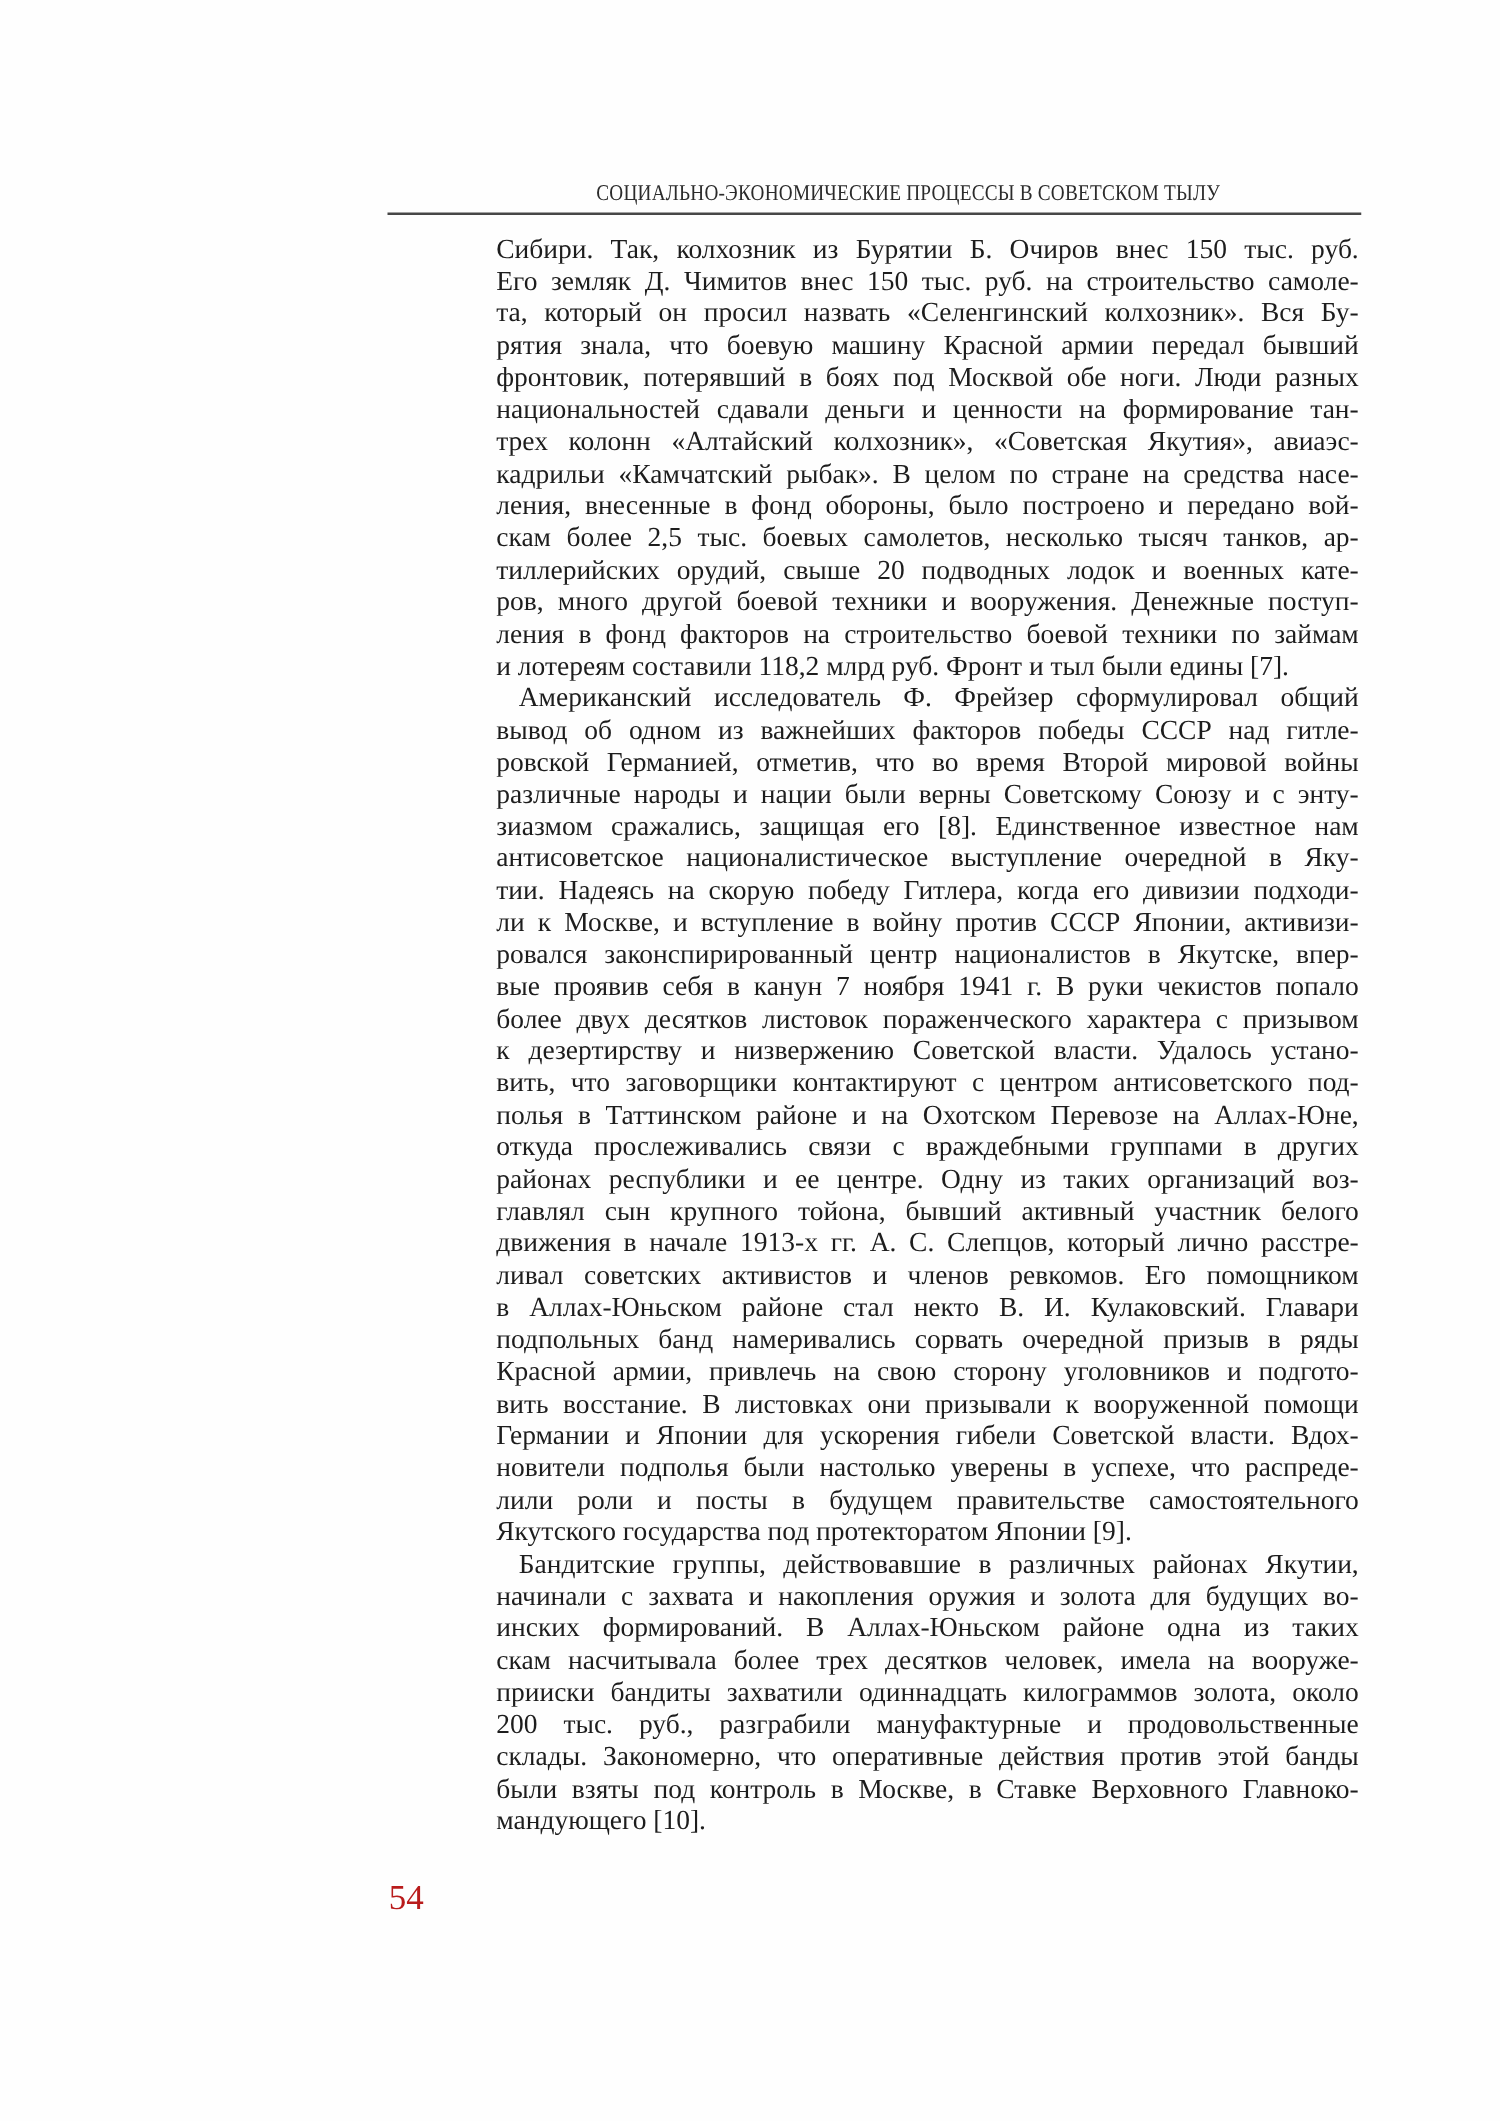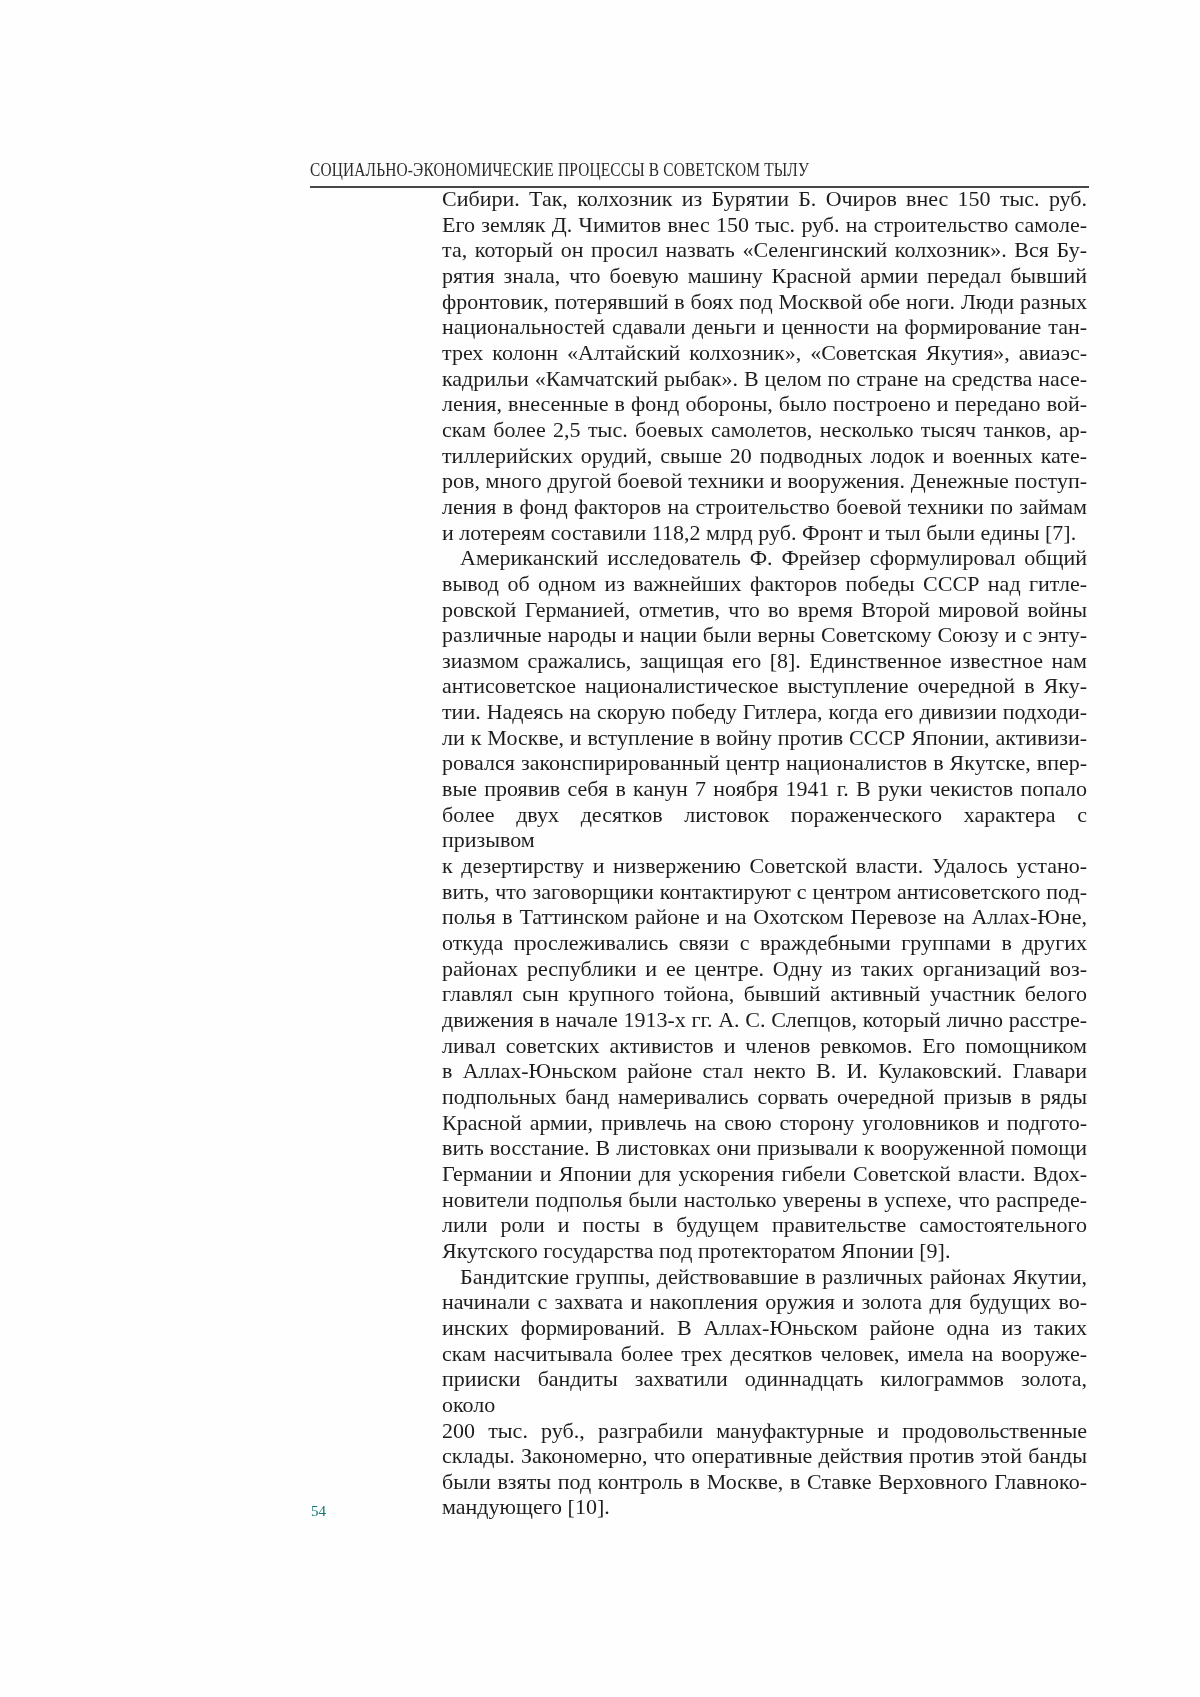--- a/index.html
+++ b/index.html
@@ -12,22 +12,23 @@
     width: 1200px;
     height: 1697px;
     background: #fefefe;
     font-family: "Liberation Serif", "DejaVu Serif", serif;
     color: #1d1d1d;
     overflow: hidden;
   }
   .running-head {
     position: absolute;
     left: 310px;
-    top: 160px;
+    top: 144px;
     width: 779px;
+    text-align: right;
   }
   .rh-text {
     font-size: 18px;
     line-height: 20px;
     letter-spacing: 0.2px;
     color: #2b2b2b;
     white-space: nowrap;
     transform: scaleX(0.855);
     transform-origin: left center;
   }
@@ -40,34 +41,33 @@
     position: absolute;
     left: 397px;
     top: 186px;
     width: 690px;
     font-size: 22px;
     line-height: 25.65px;
   }
   .line {
     text-align: justify;
     text-align-last: justify;
-    margin-left: 45px;
   }
   .line.last {
     text-align-last: left;
   }
   .line.indent {
     text-indent: 18px;
   }
   .page-number {
     position: absolute;
     left: 311px;
     top: 1503px;
-    font-size: 15px;
-    color: #0f766e;
+    font-size: 28px;
+    color: #b91c1c;
   }
 </style>
 </head>
 <body>
 
 <div class="page">
 
   <div class="running-head">
     <div class="rh-text">СОЦИАЛЬНО-ЭКОНОМИЧЕСКИЕ ПРОЦЕССЫ В СОВЕТСКОМ ТЫЛУ</div>
     <div class="rh-rule"></div>

